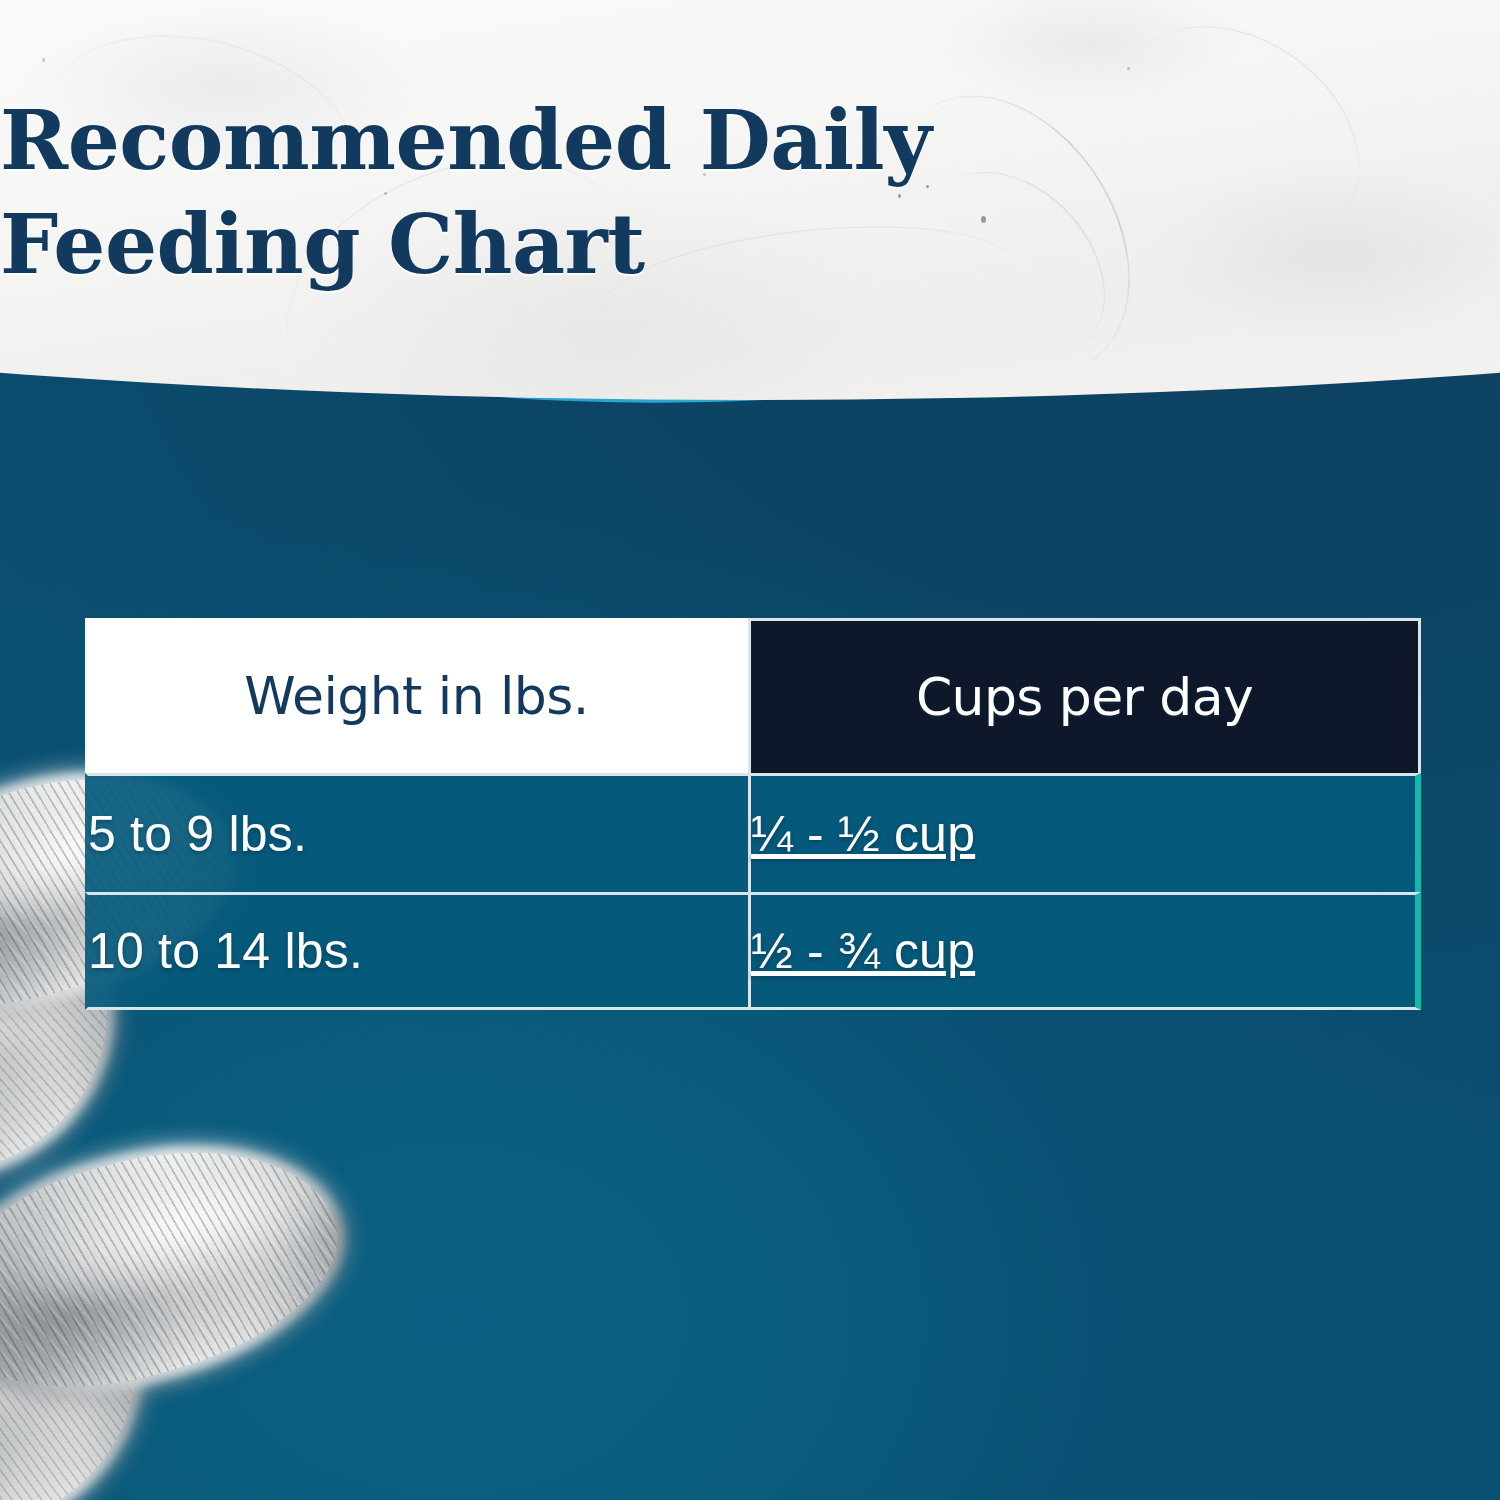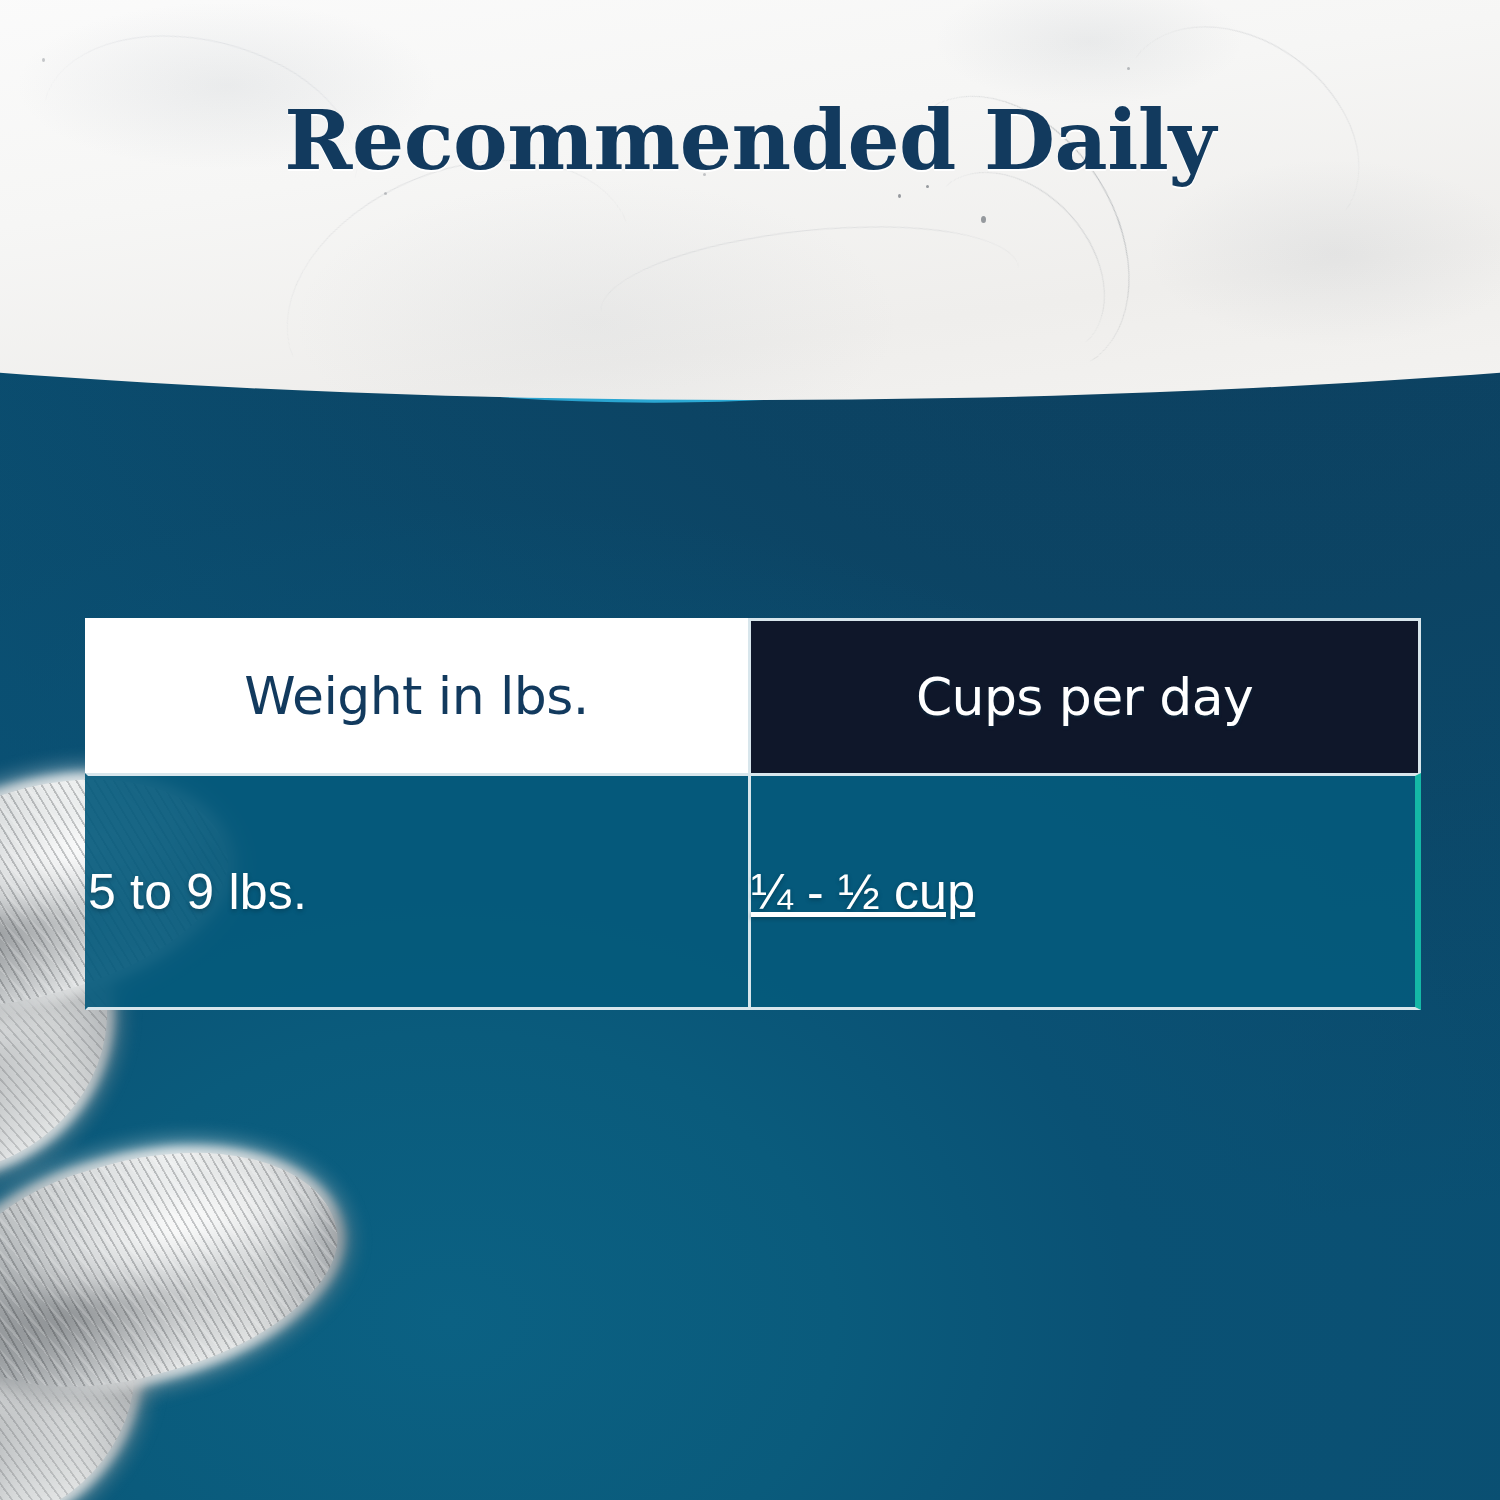--- a/index.html
+++ b/index.html
@@ -85,21 +85,20 @@
     width:2020px; height:930px;
     border-radius:50%;
     background:linear-gradient(100deg,#0e3f62 0%, #11527a 22%, #0d5b82 50%, #0c4a6c 78%, #0b3f5e 100%);
     transform:rotate(-3.6deg);
   }
   
 
   
   .title {
     position:absolute; left:0; top:88px; width:1500px;
-    text-align:center;
     z-index:6;
     font-family:"DejaVu Serif", serif;
     font-weight:700;
     font-size:82px;
     line-height:1.27;
     letter-spacing:-0.5px;
     color:#123a5e;
     text-shadow:0 2px 0 rgba(255,255,255,.9), 0 1px 2px rgba(255,255,255,.7);
   }
   .title .ln { display:block; }
@@ -257,20 +256,21 @@
       <div class="speck s4"></div>
       <div class="speck s5"></div>
       <div class="speck s6"></div>
       <div class="speck s7"></div>
 
     </div>
   </div>
 
   <div class="title">
     <span class="ln">Recommended Daily</span>
+    <span class="ln">Feeding Chart</span>
   </div>
 
   <div class="paws">
     <div class="paw paw-upper-leg">
       <div class="fur-lines"></div>
     </div>
     <div class="paw paw-upper">
       <div class="fur-lines"></div>
       <div class="fur-lines lite"></div>
     </div>
@@ -292,17 +292,21 @@
       <tr>
         <th class="th-weight">Weight in lbs.</th>
         <th class="th-cups">Cups per day</th>
       </tr>
     </thead>
     <tbody>
       <tr>
         <td class="cell-left">5 to 9 lbs.</td>
         <td class="cell-right">¼ - ½ cup</td>
       </tr>
+      <tr>
+        <td class="cell-left">10 to 14 lbs.</td>
+        <td class="cell-right">½ - ¾ cup</td>
+      </tr>
     </tbody>
   </table>
 
 
 </div>
 
 </body></html>

